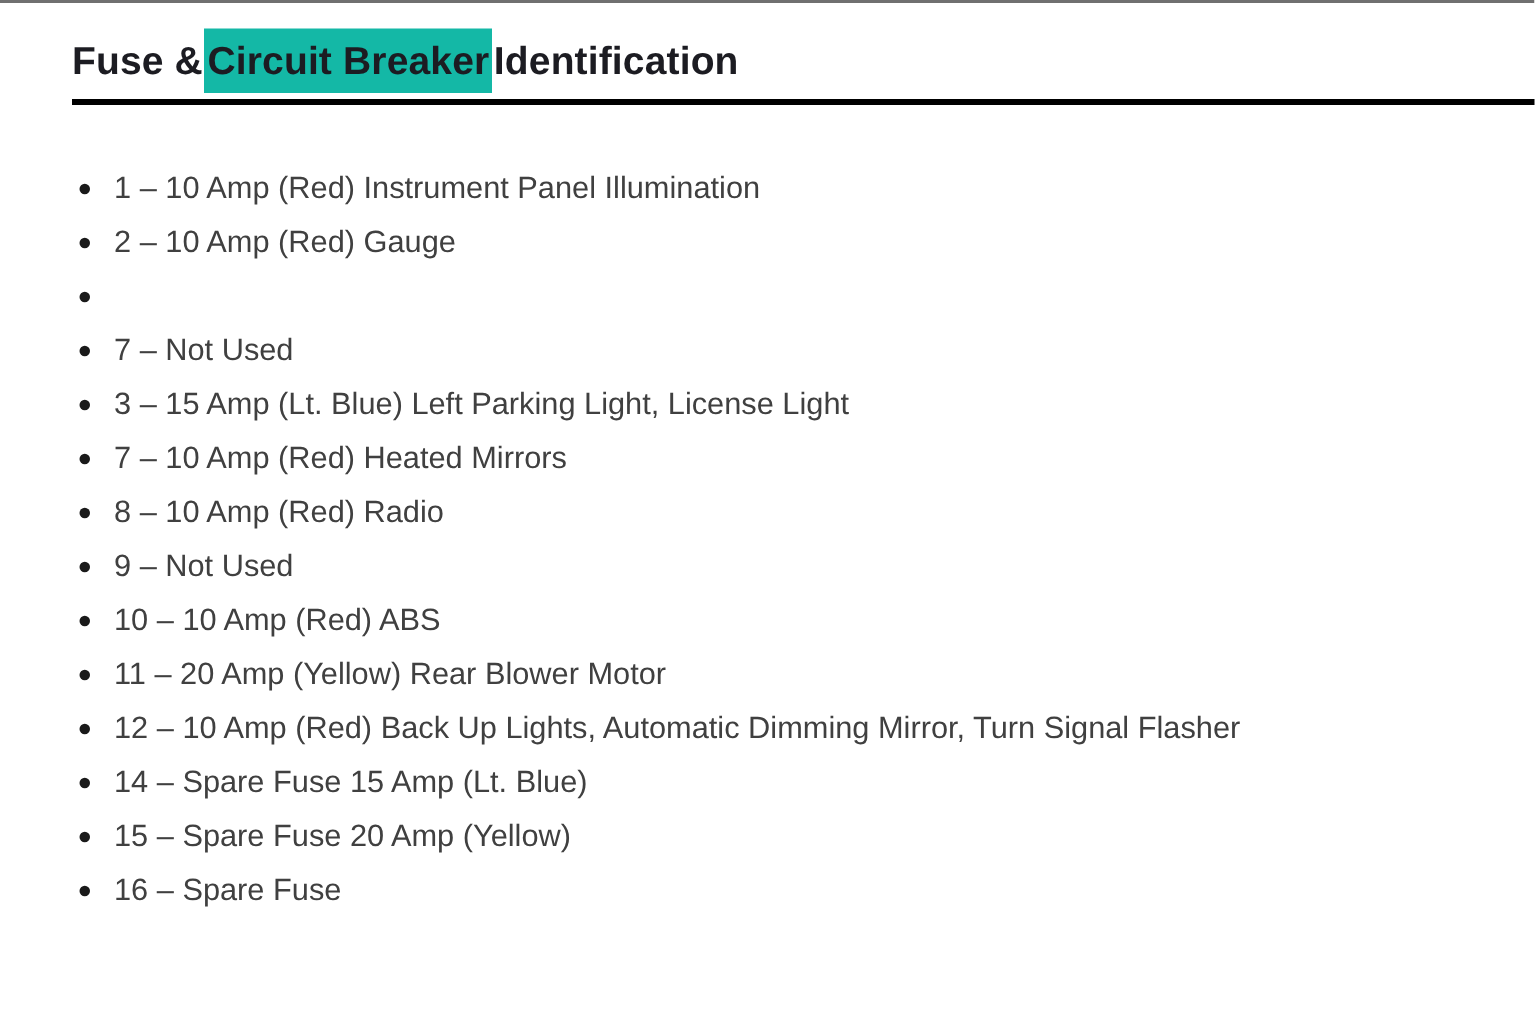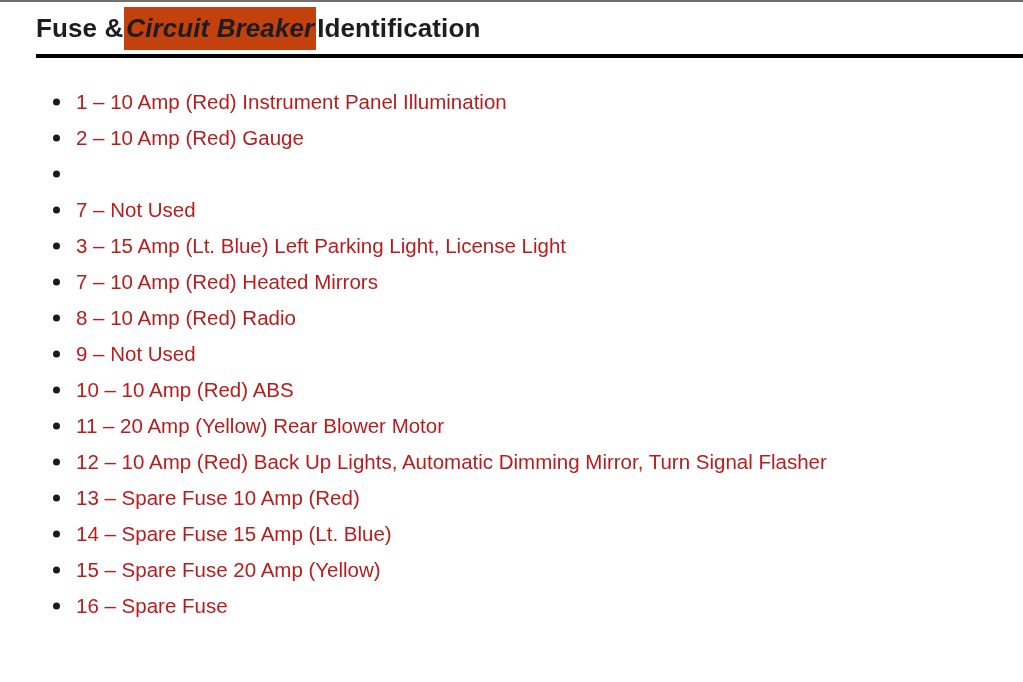--- a/index.html
+++ b/index.html
@@ -29,45 +29,44 @@
 
   .page {
     position: absolute;
     top: 2px;
     left: 0;
     width: 1023px;
   }
 
   
   .heading-block {
-    padding: 0;
+    padding: 12px;
     margin: 0;
   }
   .page-title {
     margin: 0;
     padding: 0 0 0 36px;
     font-size: 26px;
     line-height: 36px;
     font-weight: bold;
     color: #1c1c22;
     letter-spacing: 0.1px;
     white-space: nowrap;
     height: 52px;
     display: flex;
     align-items: center;
   }
   .title-seg {
     display: inline-block;
   }
   .title-seg.highlight {
-    background: #c2410c;
+    background: #14b8a6;
     color: #1c1c22;
     padding: 3px 2px 4px 2px;
     margin: 0 1px;
-    font-style: italic;
   }
 
   .title-rule {
     margin: 0 0 0 36px;
     width: 987px;
     height: 4px;
     background: #000000;
   }
 
   
@@ -77,21 +76,21 @@
     padding: 0;
     position: relative;
     top: 26px;
   }
   .fuse-item {
     position: relative;
     padding: 0 0 0 76px;
     height: 36px;
     line-height: 36px;
     font-size: 20.5px;
-    color: #b91c1c;
+    color: #404040;
     white-space: nowrap;
   }
   .fuse-item .bullet {
     position: absolute;
     left: 53px;
     top: 50%;
     transform: translateY(-50%);
     width: 7px;
     height: 7px;
     border-radius: 50%;
@@ -157,24 +156,20 @@
     <li class="fuse-item">
       <span class="bullet"></span>
       <span class="fuse-text">11 – 20 Amp (Yellow) Rear Blower Motor</span>
     </li>
     <li class="fuse-item">
       <span class="bullet"></span>
       <span class="fuse-text">12 – 10 Amp (Red) Back Up Lights, Automatic Dimming Mirror, Turn Signal Flasher</span>
     </li>
     <li class="fuse-item">
       <span class="bullet"></span>
-      <span class="fuse-text">13 – Spare Fuse 10 Amp (Red)</span>
-    </li>
-    <li class="fuse-item">
-      <span class="bullet"></span>
       <span class="fuse-text">14 – Spare Fuse 15 Amp (Lt. Blue)</span>
     </li>
     <li class="fuse-item">
       <span class="bullet"></span>
       <span class="fuse-text">15 – Spare Fuse 20 Amp (Yellow)</span>
     </li>
     <li class="fuse-item">
       <span class="bullet"></span>
       <span class="fuse-text">16 – Spare Fuse</span>
     </li>

